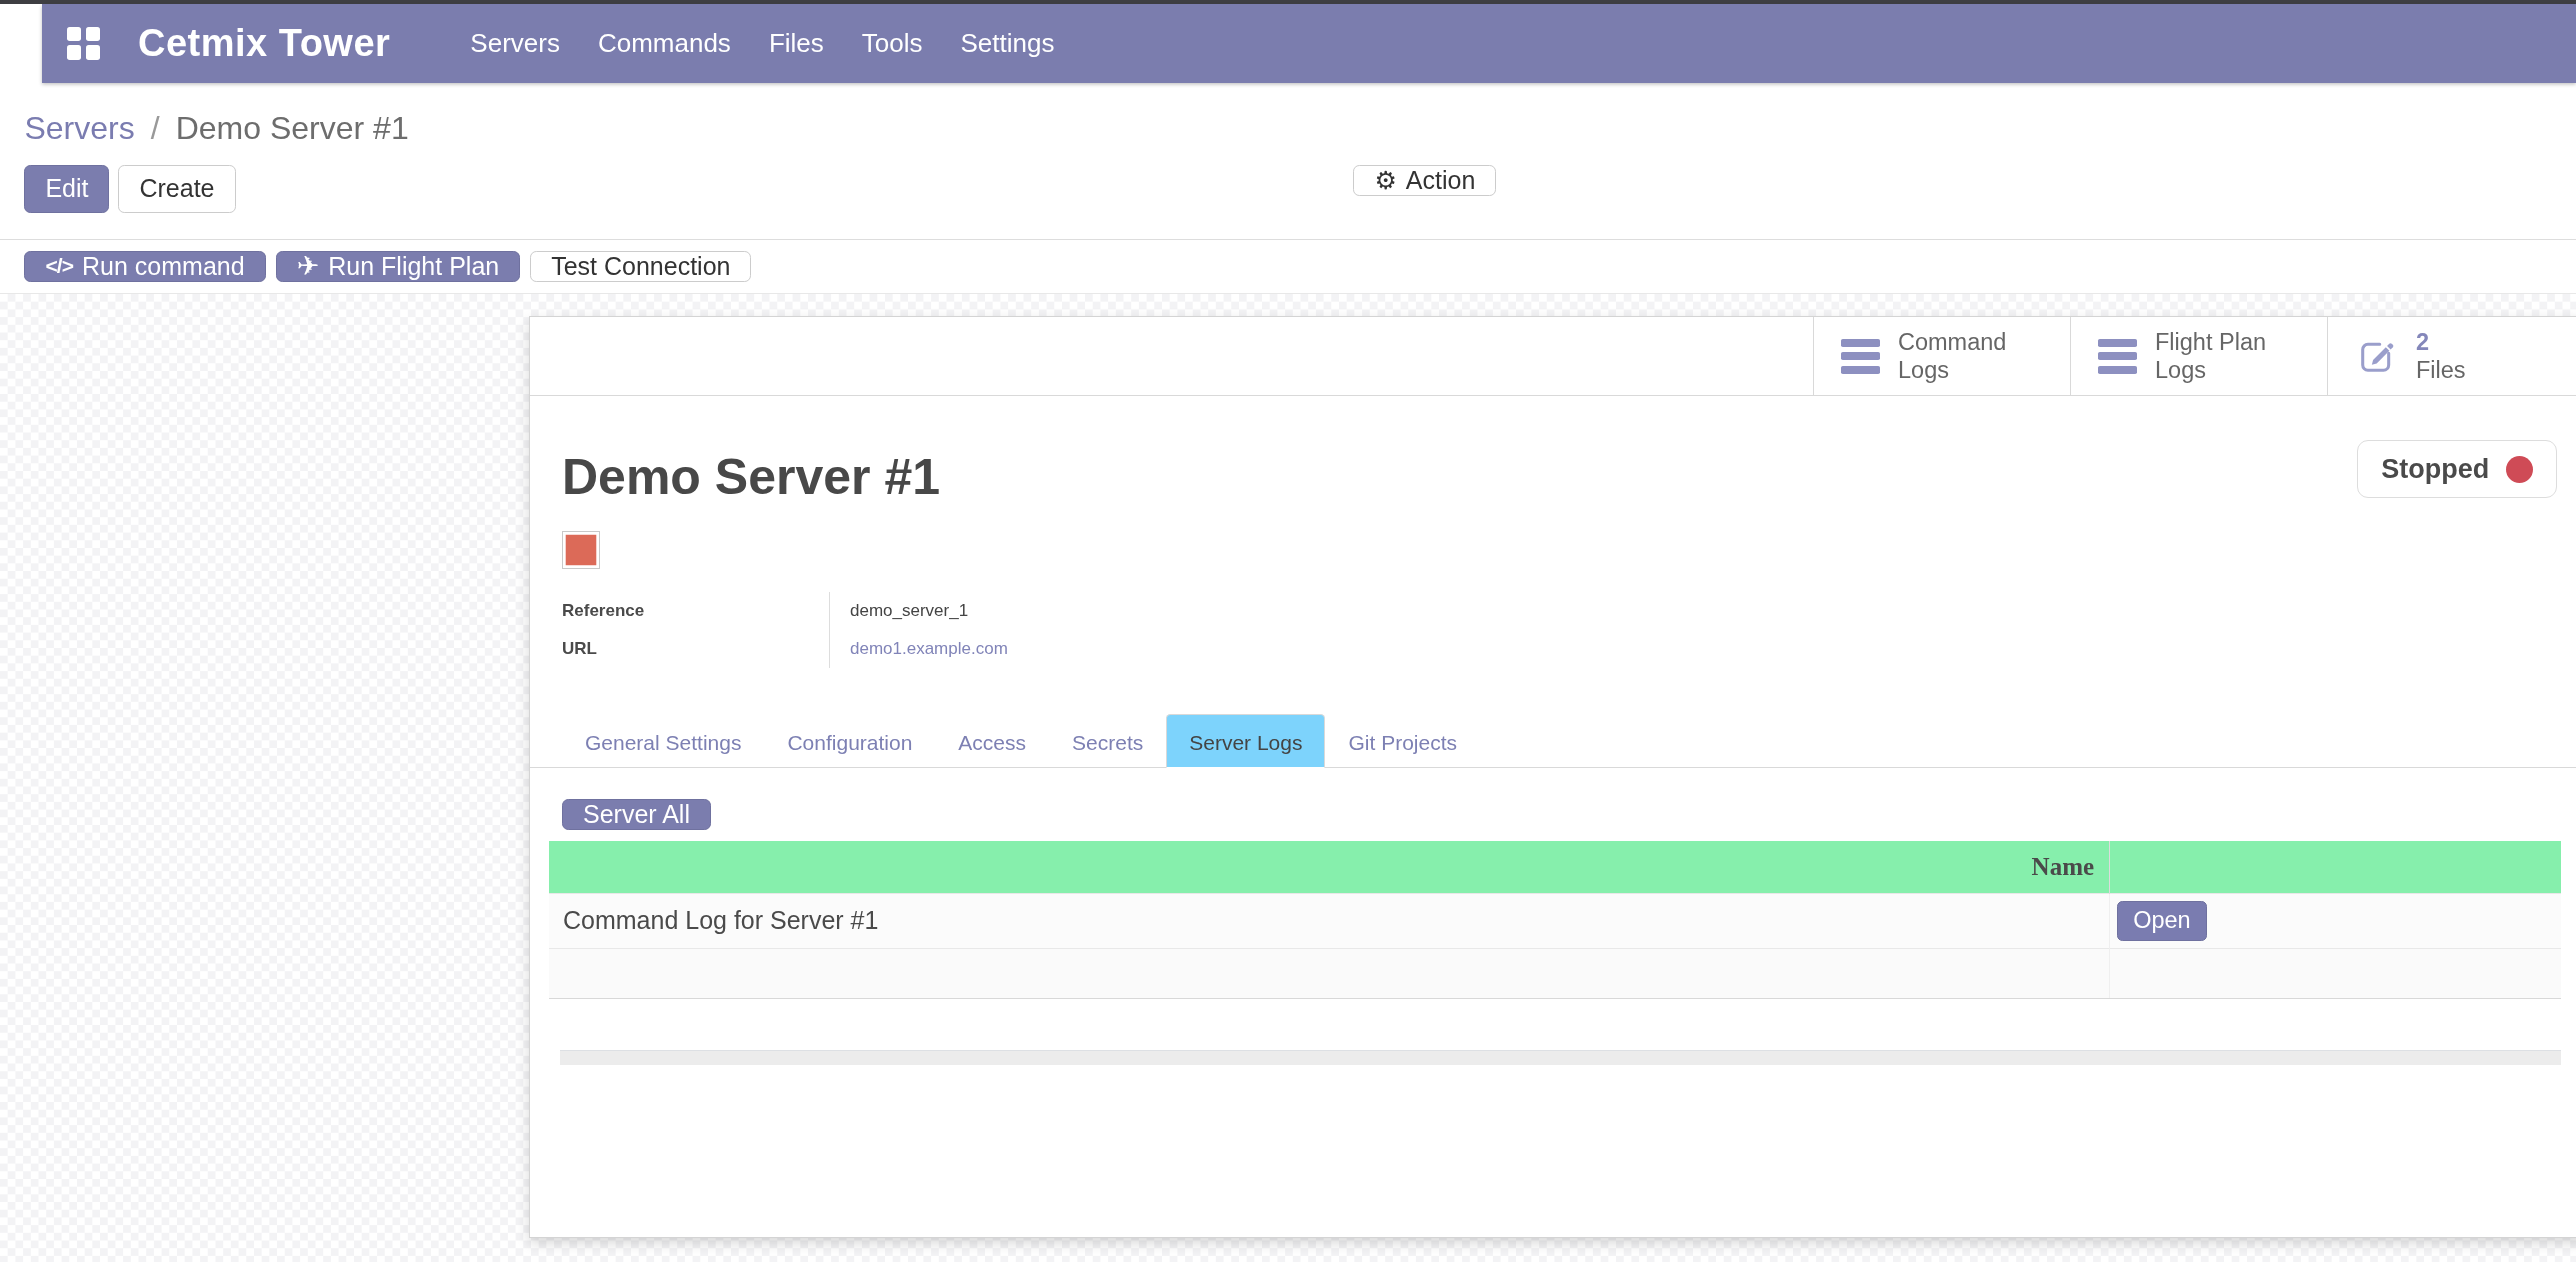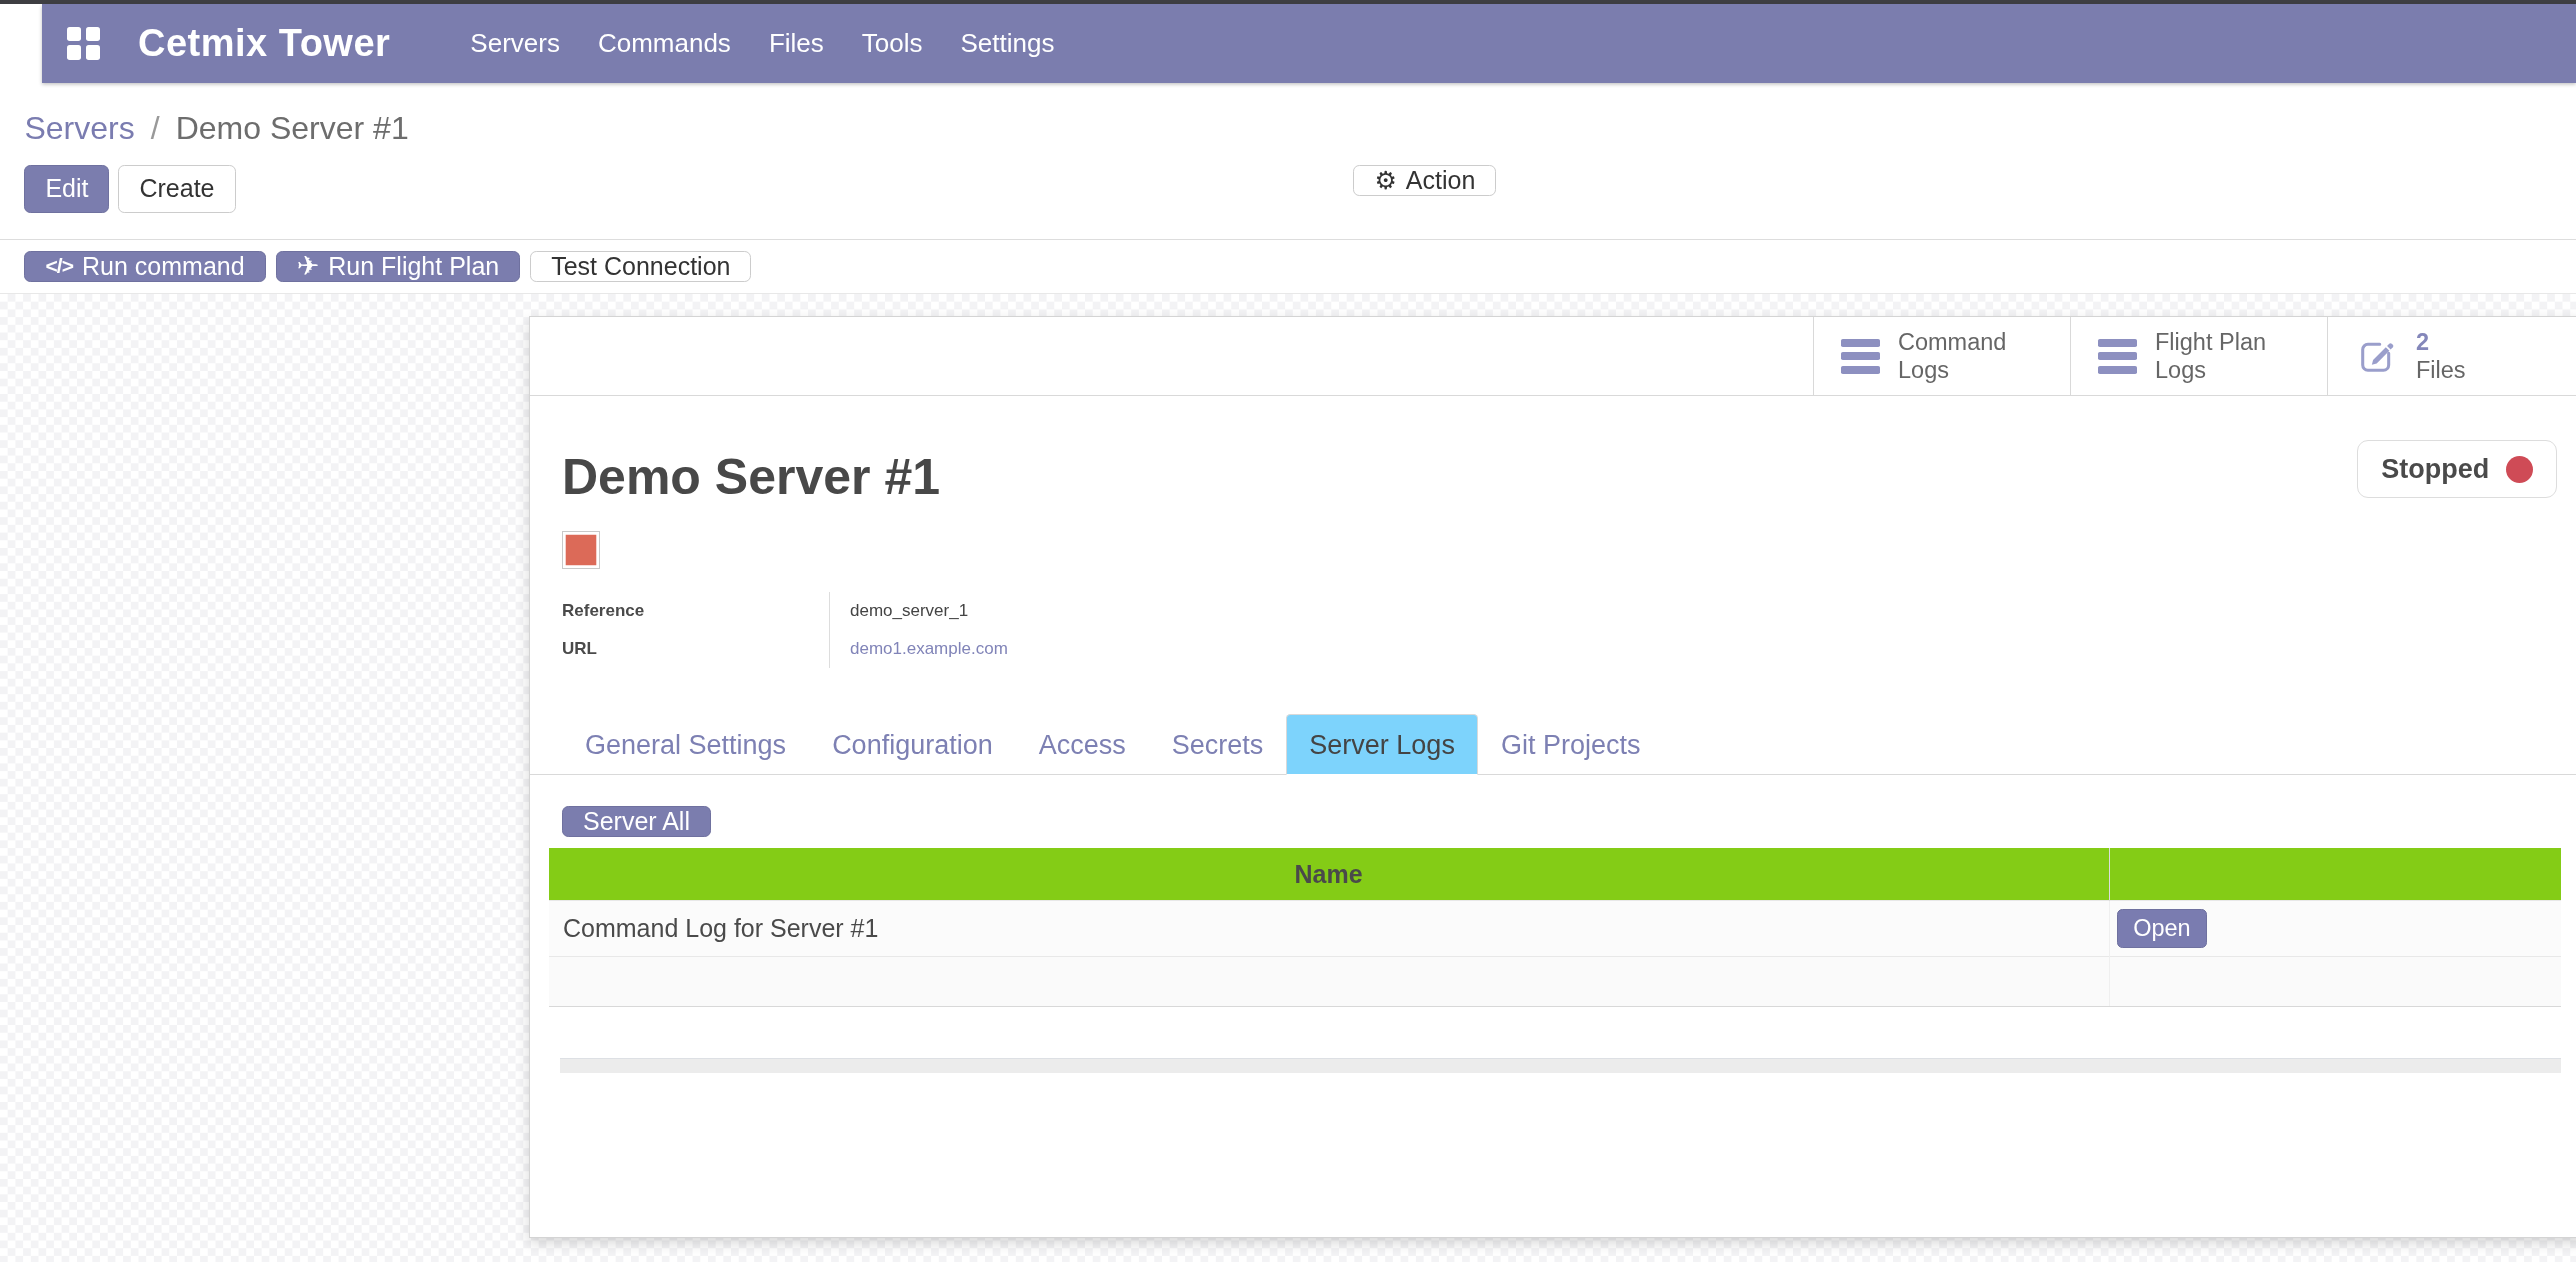--- a/index.html
+++ b/index.html
@@ -80,30 +80,30 @@
 
   .color-swatch { width:38px; height:38px; margin-top:23.5px; border:0.9px solid #c9c9c9;
                   box-shadow:inset 0 0 0 2.7px #fff; cursor:pointer; }
 
   .fields { margin-top:23.5px; display:grid; grid-template-columns:267px 1fr; font-size:17px; }
   .field-label { font-weight:bold; color:#4a4a4a; padding:9px 0; }
   .field-value { border-left:0.9px solid #ddd; padding:9px 0 9px 20px; color:#444; }
   .field-link { color:#8184b8; cursor:pointer; }
 
   .tabs { margin:46px -32px 0; padding:0 32px; display:flex; border-bottom:0.9px solid #d9d9d9; }
-  .tab { font-size:27px; color:#7d80b3; padding:15.4px 22px 13.5px; cursor:pointer;
+  .tab { font-size:21px; color:#7d80b3; padding:15.4px 22px 13.5px; cursor:pointer;
          border:0.9px solid transparent; margin-bottom:-0.9px; line-height:1.1; }
   .tab.active { color:#444; background:#7dd3fc; border-color:#d9d9d9 #d9d9d9 #ffffff;
                 border-radius:4.5px 4.5px 0 0; }
 
   .refresh-btn { margin-top:31px; }
 
   table.logs { width:calc(100% + 22.6px); margin:11px -9px 0 -13.5px; border-collapse:collapse;
                font-size:25px; color:#4a4a4a; table-layout:fixed; }
-  table.logs th { background:#84cc16; text-align:center; font-weight:bold; padding:11.7px 14.5px; height:51px; }
+  table.logs th { background:#86efac; text-align:right; font-weight:bold; padding:11.7px 14.5px; height:51px;font-family:Liberation Serif, serif; }
   table.logs th.col-action { width:452px; border-left:0.9px solid #dcdcdc; }
   table.logs tbody tr { border-top:0.9px solid #e8e8e8; }
   table.logs tbody tr:nth-child(odd) td { background:#fbfbfb; }
   table.logs td { padding:7.2px 14.5px; height:52px; }
   table.logs td.col-action { border-left:0.9px solid #efefef; padding:7.2px 7.2px; }
   tr.footer-row td { height:50px; background:#fafafa !important;
                      border-bottom:0.9px solid #d8d8d8; }
   .open-btn { background:#7a7cb0; border:0.9px solid #6f719f; color:#fff; font-size:23.5px;
               padding:5.4px 15.4px; border-radius:5.4px; cursor:pointer;
               font-family:"Liberation Sans", sans-serif; }

